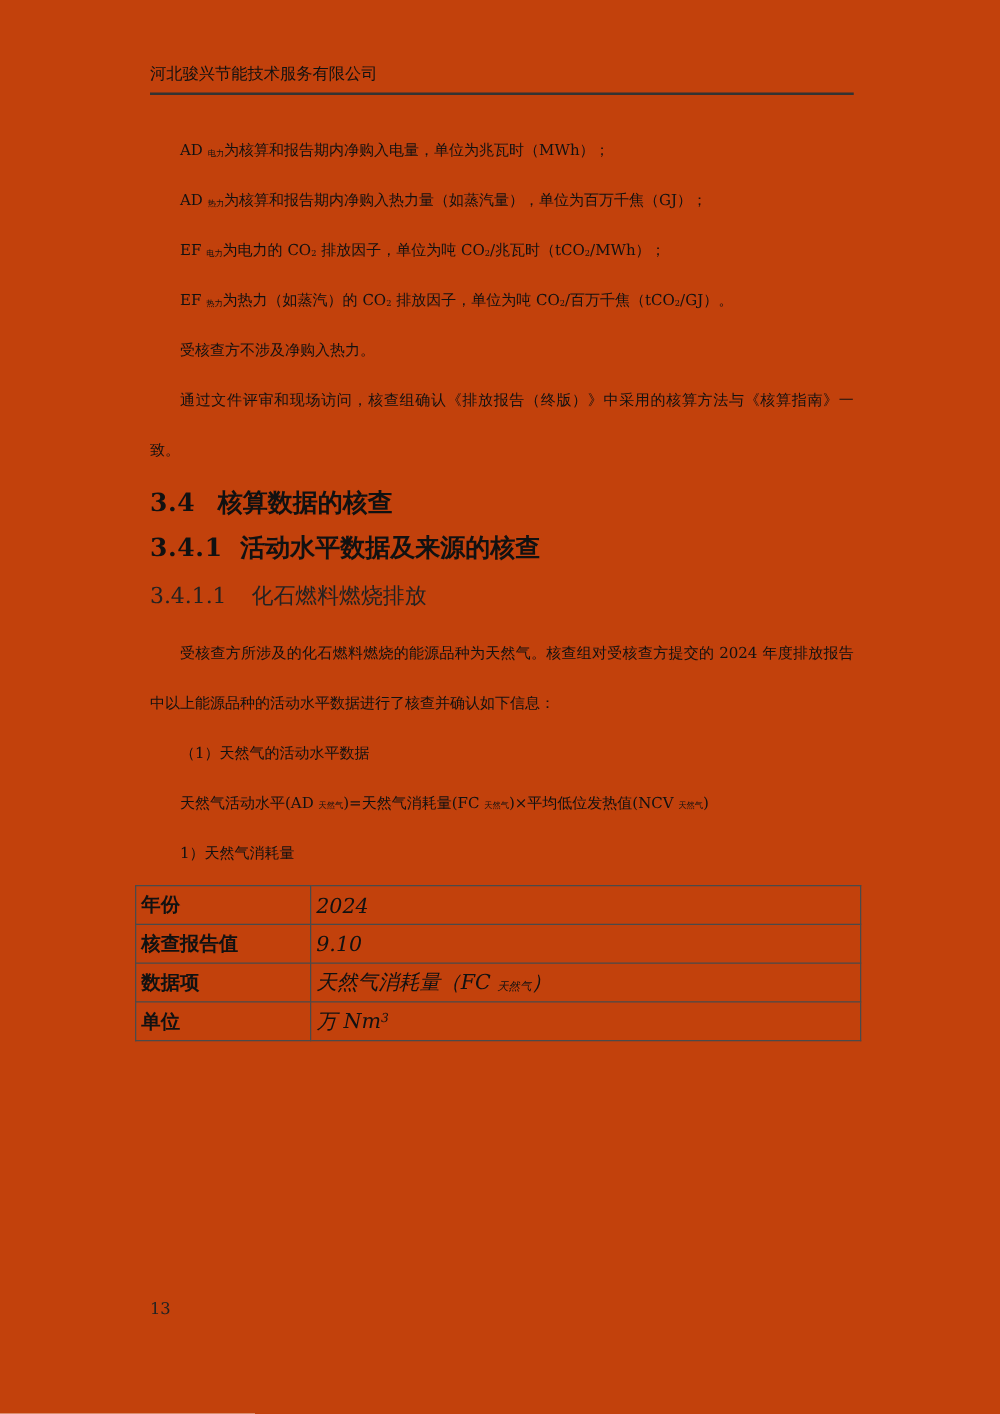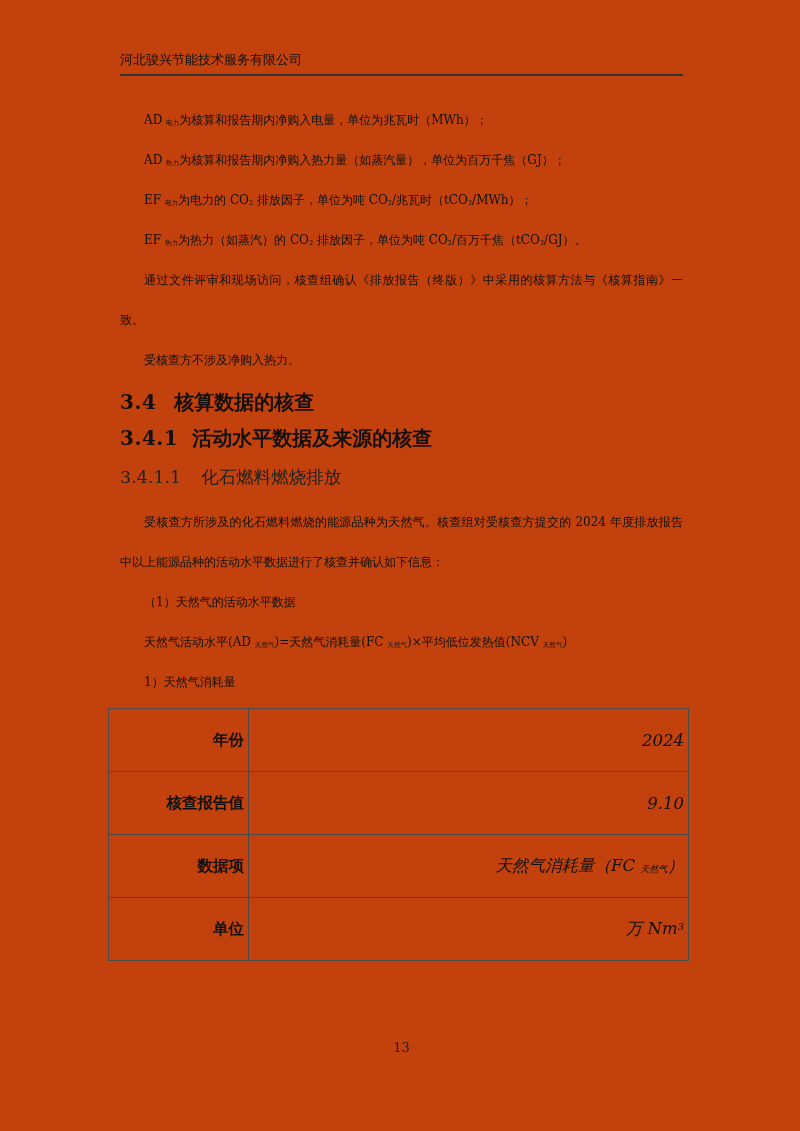--- a/index.html
+++ b/index.html
@@ -46,55 +46,55 @@
   table.dtable{
     border-collapse:collapse;
     width:581px;
     margin-left:-12px;
     margin-top:6px;
     table-layout:fixed;
   }
   table.dtable td{
     border:1.5px solid #4a4a4a;
     height:30px;
-    text-align:right;
+    text-align:left;
     vertical-align:middle;
-    padding:16px 4px;
+    padding:0 4px;
   }
   td.lbl{
     width:131px;
     font-weight:bold;
     font-size:15.5px;
   }
   td.val{
     font-size:16.5px;
     font-style:italic;
   }
   .footer{
     position:absolute;top:1040px;left:120px;width:563px;
-    text-align:center;font-size:13px;color:#222;
+    font-size:13px;color:#222;
   }
 </style>
 </head>
 <body>
 
 <div class="page">
 
   <div class="header">
     <span>河北骏兴节能技术服务有限公司</span>
   </div>
 
   <div class="content">
 
     <p class="body indent"><span>AD </span><sub>电力</sub><span>为核算和报告期内净购入电量，单位为兆瓦时（MWh）；</span></p>
     <p class="body indent"><span>AD </span><sub>热力</sub><span>为核算和报告期内净购入热力量（如蒸汽量），单位为百万千焦（GJ）；</span></p>
     <p class="body indent"><span>EF </span><sub>电力</sub><span>为电力的 CO</span><sub>2</sub><span> 排放因子，单位为吨 CO</span><sub>2</sub><span>/兆瓦时（tCO</span><sub>2</sub><span>/MWh）；</span></p>
     <p class="body indent"><span>EF </span><sub>热力</sub><span>为热力（如蒸汽）的 CO</span><sub>2</sub><span> 排放因子，单位为吨 CO</span><sub>2</sub><span>/百万千焦（tCO</span><sub>2</sub><span>/GJ）。</span></p>
+    <p class="body indent"><span>受核查方不涉及净购入热力。</span></p>
     <p class="body indent"><span>通过文件评审和现场访问，核查组确认《排放报告（终版）》中采用的核算方法与《核算指南》一致。</span></p>
-    <p class="body indent"><span>受核查方不涉及净购入热力。</span></p>
 
     <h2 class="sec">
       <span class="hnum">3.4</span><span>核算数据的核查</span>
     </h2>
 
     <h2 class="sec sec2">
       <span class="hnum">3.4.1</span><span>活动水平数据及来源的核查</span>
     </h2>
 
     <h3 class="sec3">

